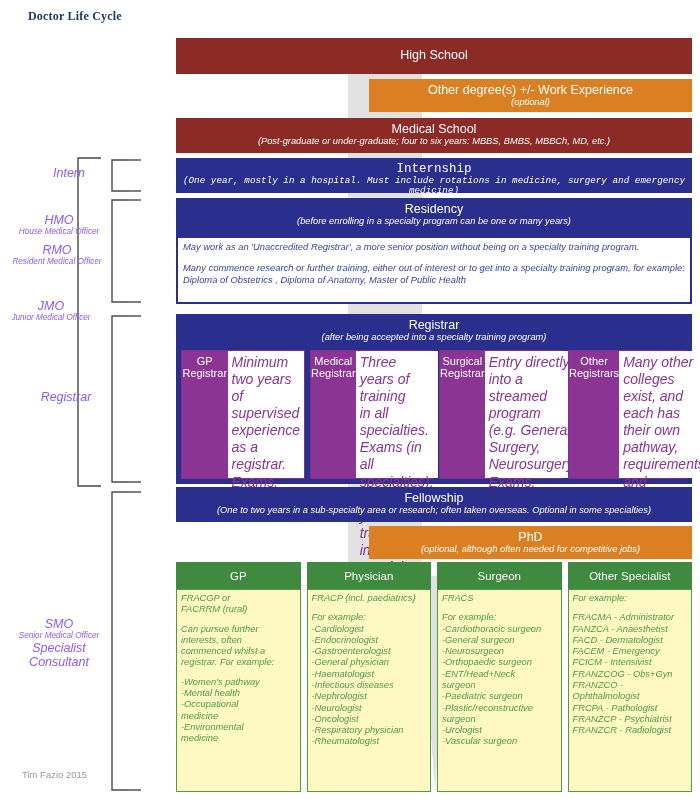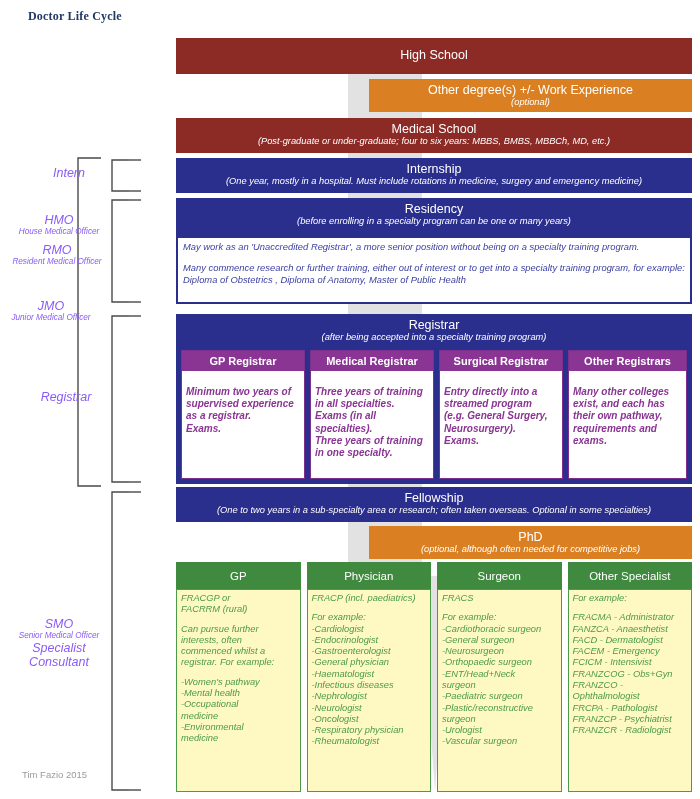--- a/index.html
+++ b/index.html
@@ -54,33 +54,32 @@
   
   .regGroup{
     position:absolute;box-sizing:border-box;
     background:#2A2E8C;
     display:flex;
   }
   .regCol{
     box-sizing:border-box;
     background:#ffffff;
     border:1.5px solid #7D2F8E;
-    display:flex;flex-direction:column;
+    display:flex;
     margin-right:5px;
-    font-weight:bold;
   }
   .regCol:last-child{margin-right:0;}
   .regCol .ch{
     background:#8A3493;color:#ffffff;
     font-size:11px;text-align:center;
     padding:4px 0 4px 0;
   }
   .regCol .cb{
-    color:#8A3493;font-style:italic;font-size:10px;
-    line-height:1.22;padding:15px 4px;flex:1;
+    color:#8A3493;font-style:italic;font-size:14px;
+    line-height:1.22;padding:3px 4px;flex:1;
     background:#ffffff;
   }
 
   
   .specGroup{position:absolute;display:flex;box-sizing:border-box;}
   .specCol{
     box-sizing:border-box;
     display:flex;flex-direction:column;
     margin-right:6px;
   }
@@ -128,21 +127,21 @@
   <div class="bar orange" style="left:369px;top:79px;width:323px;height:33px;padding-top:4px;">
     <div class="hdr">Other degree(s) +/- Work Experience</div>
     <div class="sub">(optional)</div>
   </div>
 
   <div class="bar red" style="left:176px;top:118px;width:516px;height:35px;padding-top:4px;">
     <div class="hdr">Medical School</div>
     <div class="sub">(Post-graduate or under-graduate; four to six years: MBBS, BMBS, MBBCh, MD, etc.)</div>
   </div>
 
-  <div class="bar navy" style="left:176px;top:158px;width:516px;height:35px;padding-top:4px;">
+  <div class="bar navy" style="left:176px;top:158px;width:516px;height:35px;padding-top:4px;font-family:Liberation Mono, monospace;">
     <div class="hdr">Internship</div>
     <div class="sub">(One year, mostly in a hospital. Must include rotations in medicine, surgery and emergency medicine)</div>
   </div>
 
   <div class="bar navy" style="left:176px;top:198px;width:516px;height:106px;padding-top:4px;">
     <div class="hdr">Residency</div>
     <div class="sub">(before enrolling in a specialty program can be one or many years)</div>
   </div>
   <div class="noteBox" style="left:176px;top:236px;width:516px;height:68px;">
     <p>May work as an 'Unaccredited Registrar', a more senior position without being on a specialty training program.</p>

